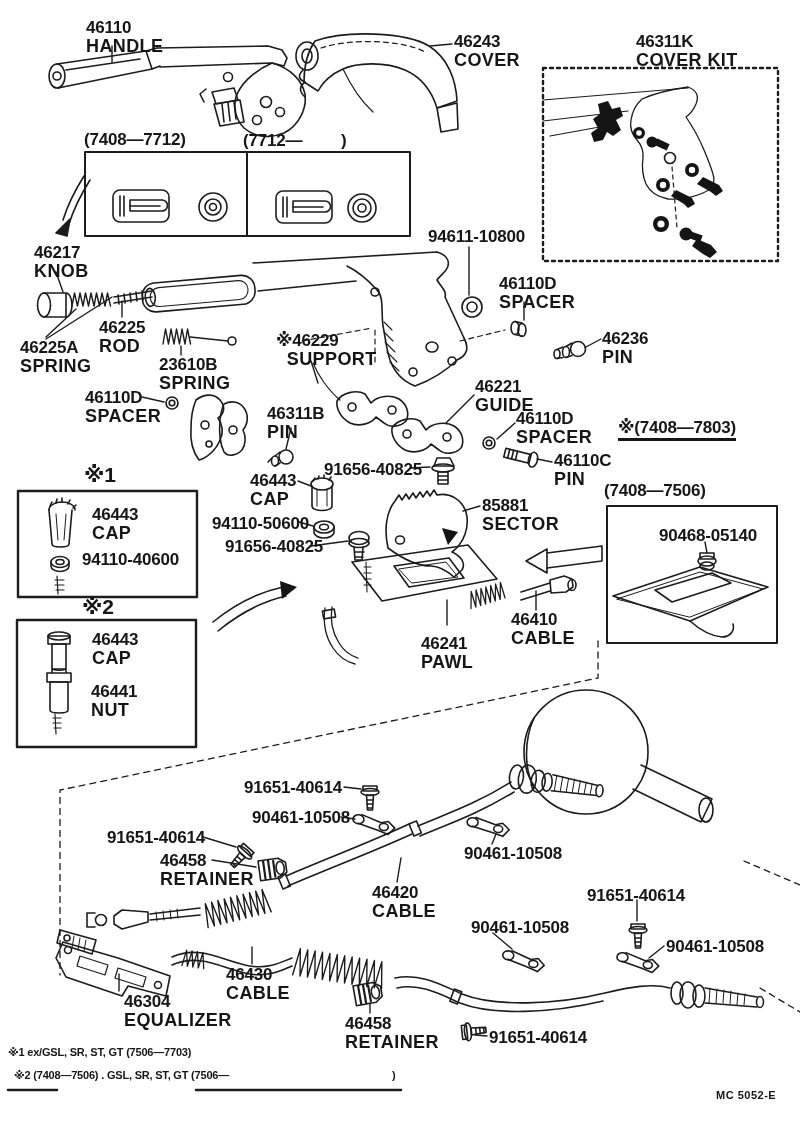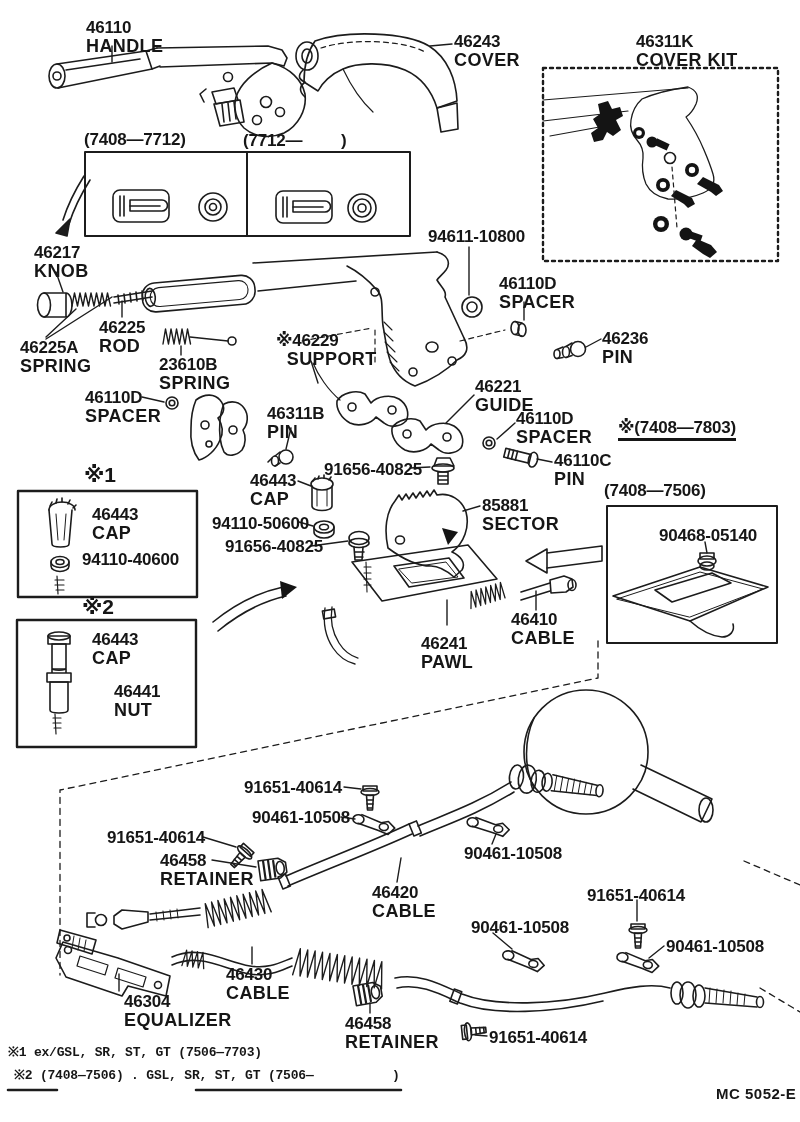--- a/index.html
+++ b/index.html
@@ -4,22 +4,22 @@
 <style>
   html,body{margin:0;padding:0;background:#fff;}
   #page{position:relative;width:800px;height:1122px;background:#fff;overflow:hidden;
         font-family:"Liberation Sans","DejaVu Sans",sans-serif;color:#161616;}
   svg.art{position:absolute;left:0;top:0;}
   .label{position:absolute;font-weight:700;line-height:1;color:#161616;}
   .label .code{font-size:17px;letter-spacing:-0.2px;white-space:pre;display:inline-block;}
   .label .name{font-size:18px;margin-top:1px;letter-spacing:.4px;white-space:pre;}
   .label.h .code{font-size:17px;}
   .label.big .code{font-size:21px;}
-  .label.fn .code{font-size:13px;letter-spacing:-0.2px;font-family:Liberation Mono, monospace;}
-  .label.sm .code{font-size:15px;letter-spacing:.5px;}
+  .label.fn .code{font-size:11px;letter-spacing:-0.2px;}
+  .label.sm .code{font-size:11px;letter-spacing:.5px;}
   .label.u .code{border-bottom:3px solid #161616;padding-bottom:2px;}
 </style>
 </head>
 <body>
 
 <div id="page">
 
 <svg class="art" width="800" height="1122" viewBox="0 0 800 1122" fill="none" stroke="#1c1c1c" stroke-width="1.6" stroke-linecap="round" stroke-linejoin="round">
   <defs>
     <g id="ret">
@@ -396,21 +396,21 @@
       <div class="label h" style="left: 604px; top: 482px;"><div class="code">(7408—7506)</div></div>
       <div class="label" style="left: 482px; top: 497px;"><div class="code">85881</div><div class="name">SECTOR</div></div>
       <div class="label" style="left: 212px; top: 515px;"><div class="code">94110-50600</div></div>
       <div class="label" style="left: 225px; top: 538px;"><div class="code">91656-40825</div></div>
       <div class="label" style="left: 659px; top: 527px;"><div class="code">90468-05140</div></div>
       <div class="label big" style="left: 84px; top: 464px;"><div class="code">※1</div></div>
       <div class="label" style="left: 92px; top: 506px;"><div class="code">46443</div><div class="name">CAP</div></div>
       <div class="label" style="left: 82px; top: 551px;"><div class="code">94110-40600</div></div>
       <div class="label big" style="left: 82px; top: 596px;"><div class="code">※2</div></div>
       <div class="label" style="left: 92px; top: 631px;"><div class="code">46443</div><div class="name">CAP</div></div>
-      <div class="label" style="left: 91px; top: 683px; margin-left: 23px;"><div class="code">46441</div><div class="name">NUT</div></div>
+      <div class="label" style="left: 91px; top: 683px;"><div class="code">46441</div><div class="name">NUT</div></div>
       <div class="label" style="left: 511px; top: 611px;"><div class="code">46410</div><div class="name">CABLE</div></div>
       <div class="label" style="left: 421px; top: 627px; margin-top: 8px;"><div class="code">46241</div><div class="name">PAWL</div></div>
       <div class="label" style="left: 244px; top: 779px;"><div class="code">91651-40614</div></div>
       <div class="label" style="left: 252px; top: 809px;"><div class="code">90461-10508</div></div>
       <div class="label" style="left: 107px; top: 829px;"><div class="code">91651-40614</div></div>
       <div class="label" style="left: 160px; top: 852px;"><div class="code">46458</div><div class="name">RETAINER</div></div>
       <div class="label" style="left: 464px; top: 845px;"><div class="code">90461-10508</div></div>
       <div class="label" style="left: 372px; top: 884px;"><div class="code">46420</div><div class="name">CABLE</div></div>
       <div class="label" style="left: 587px; top: 887px;"><div class="code">91651-40614</div></div>
       <div class="label" style="left: 471px; top: 919px;"><div class="code">90461-10508</div></div>

